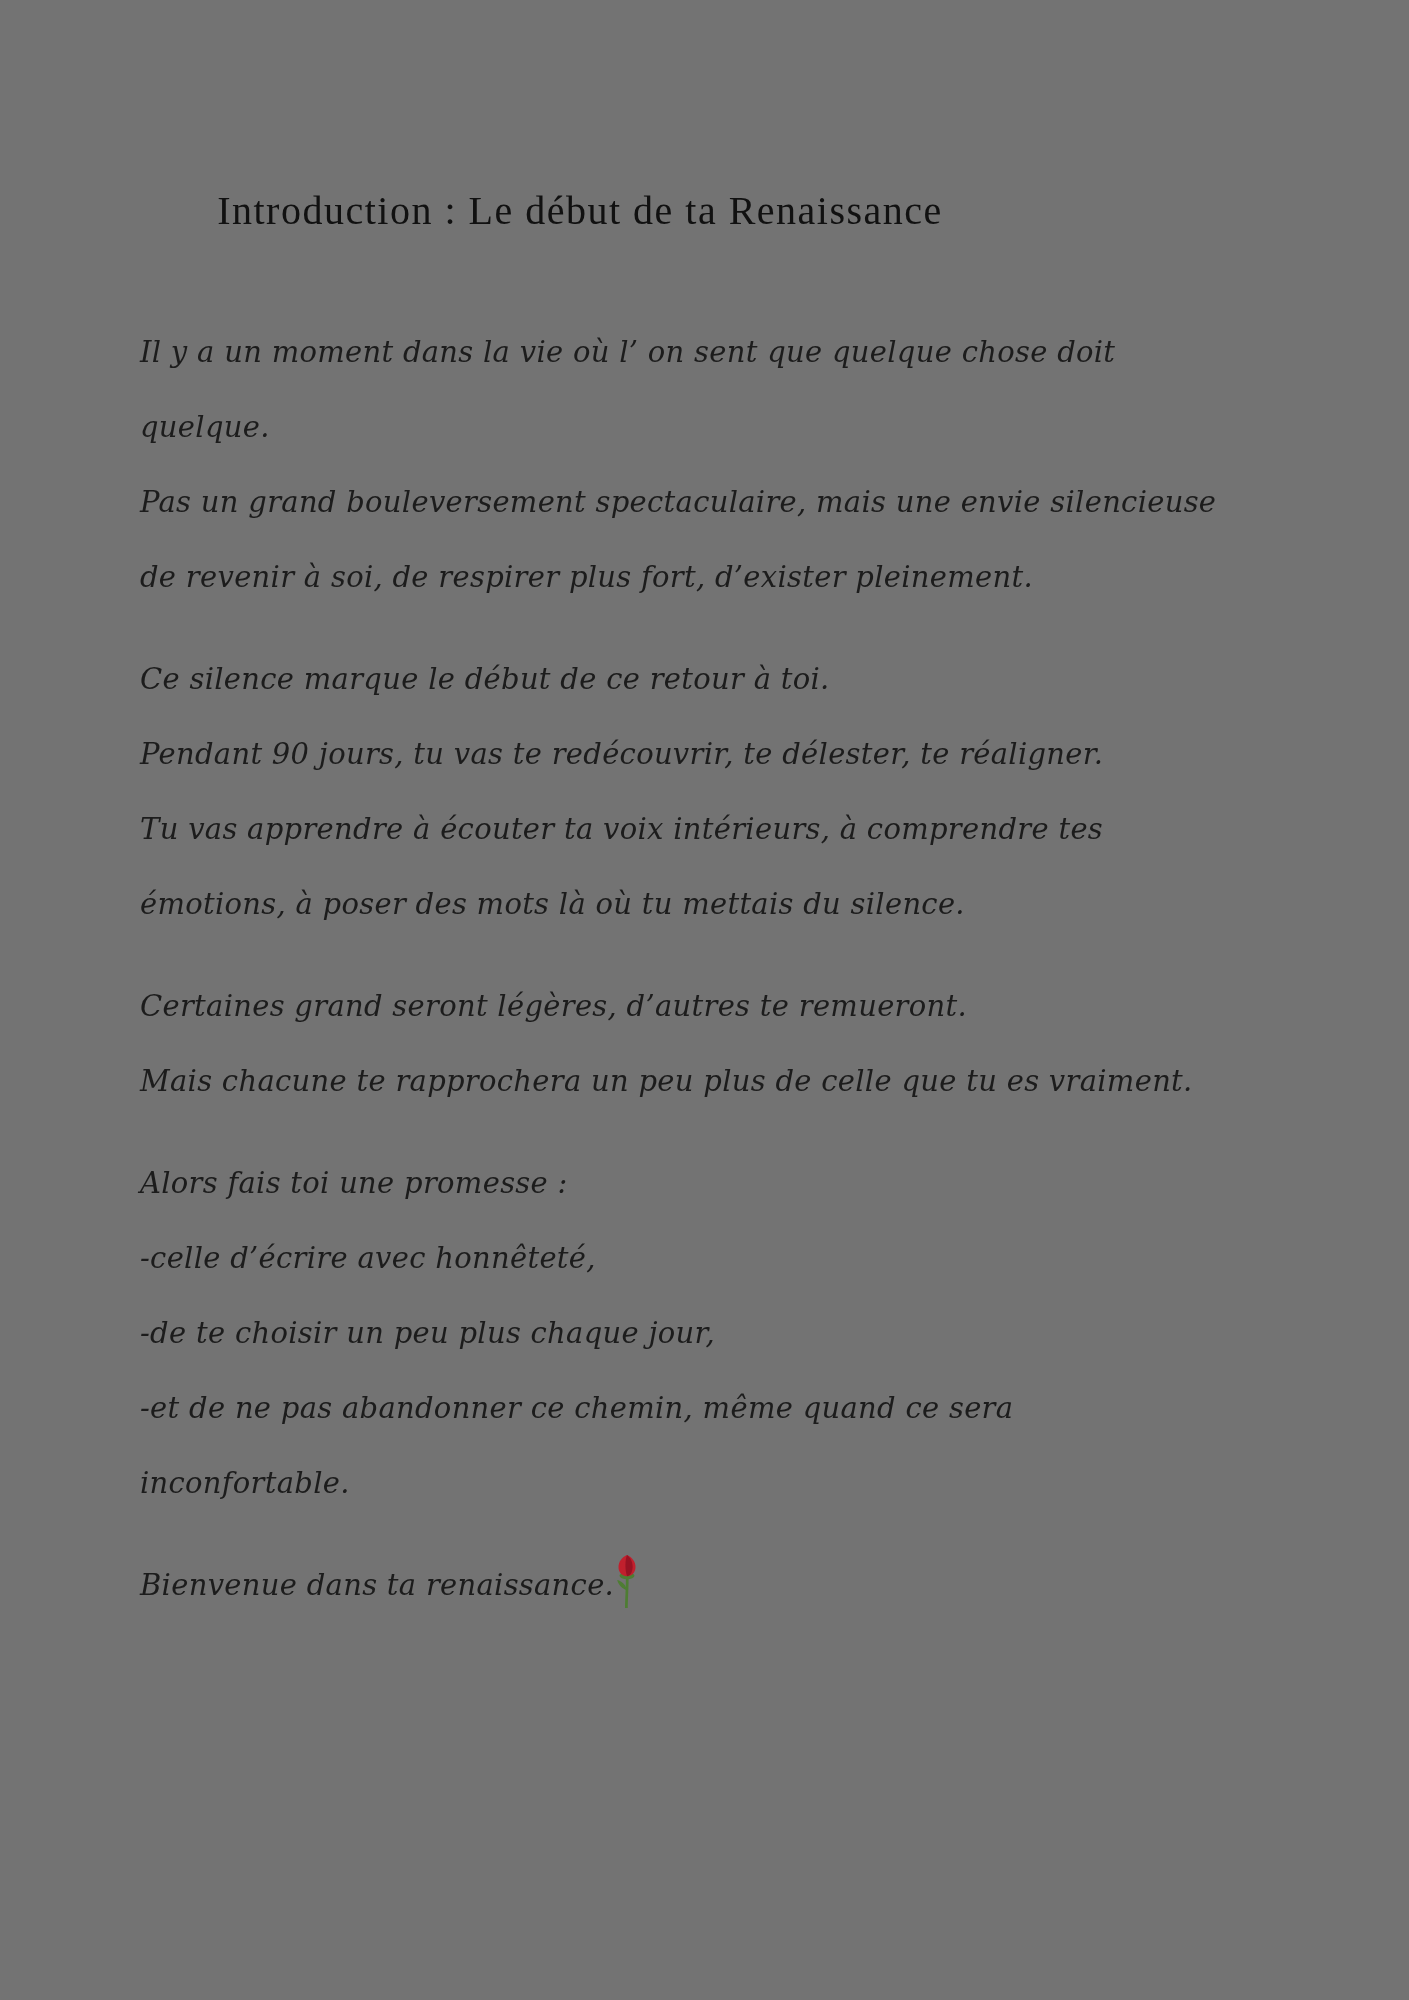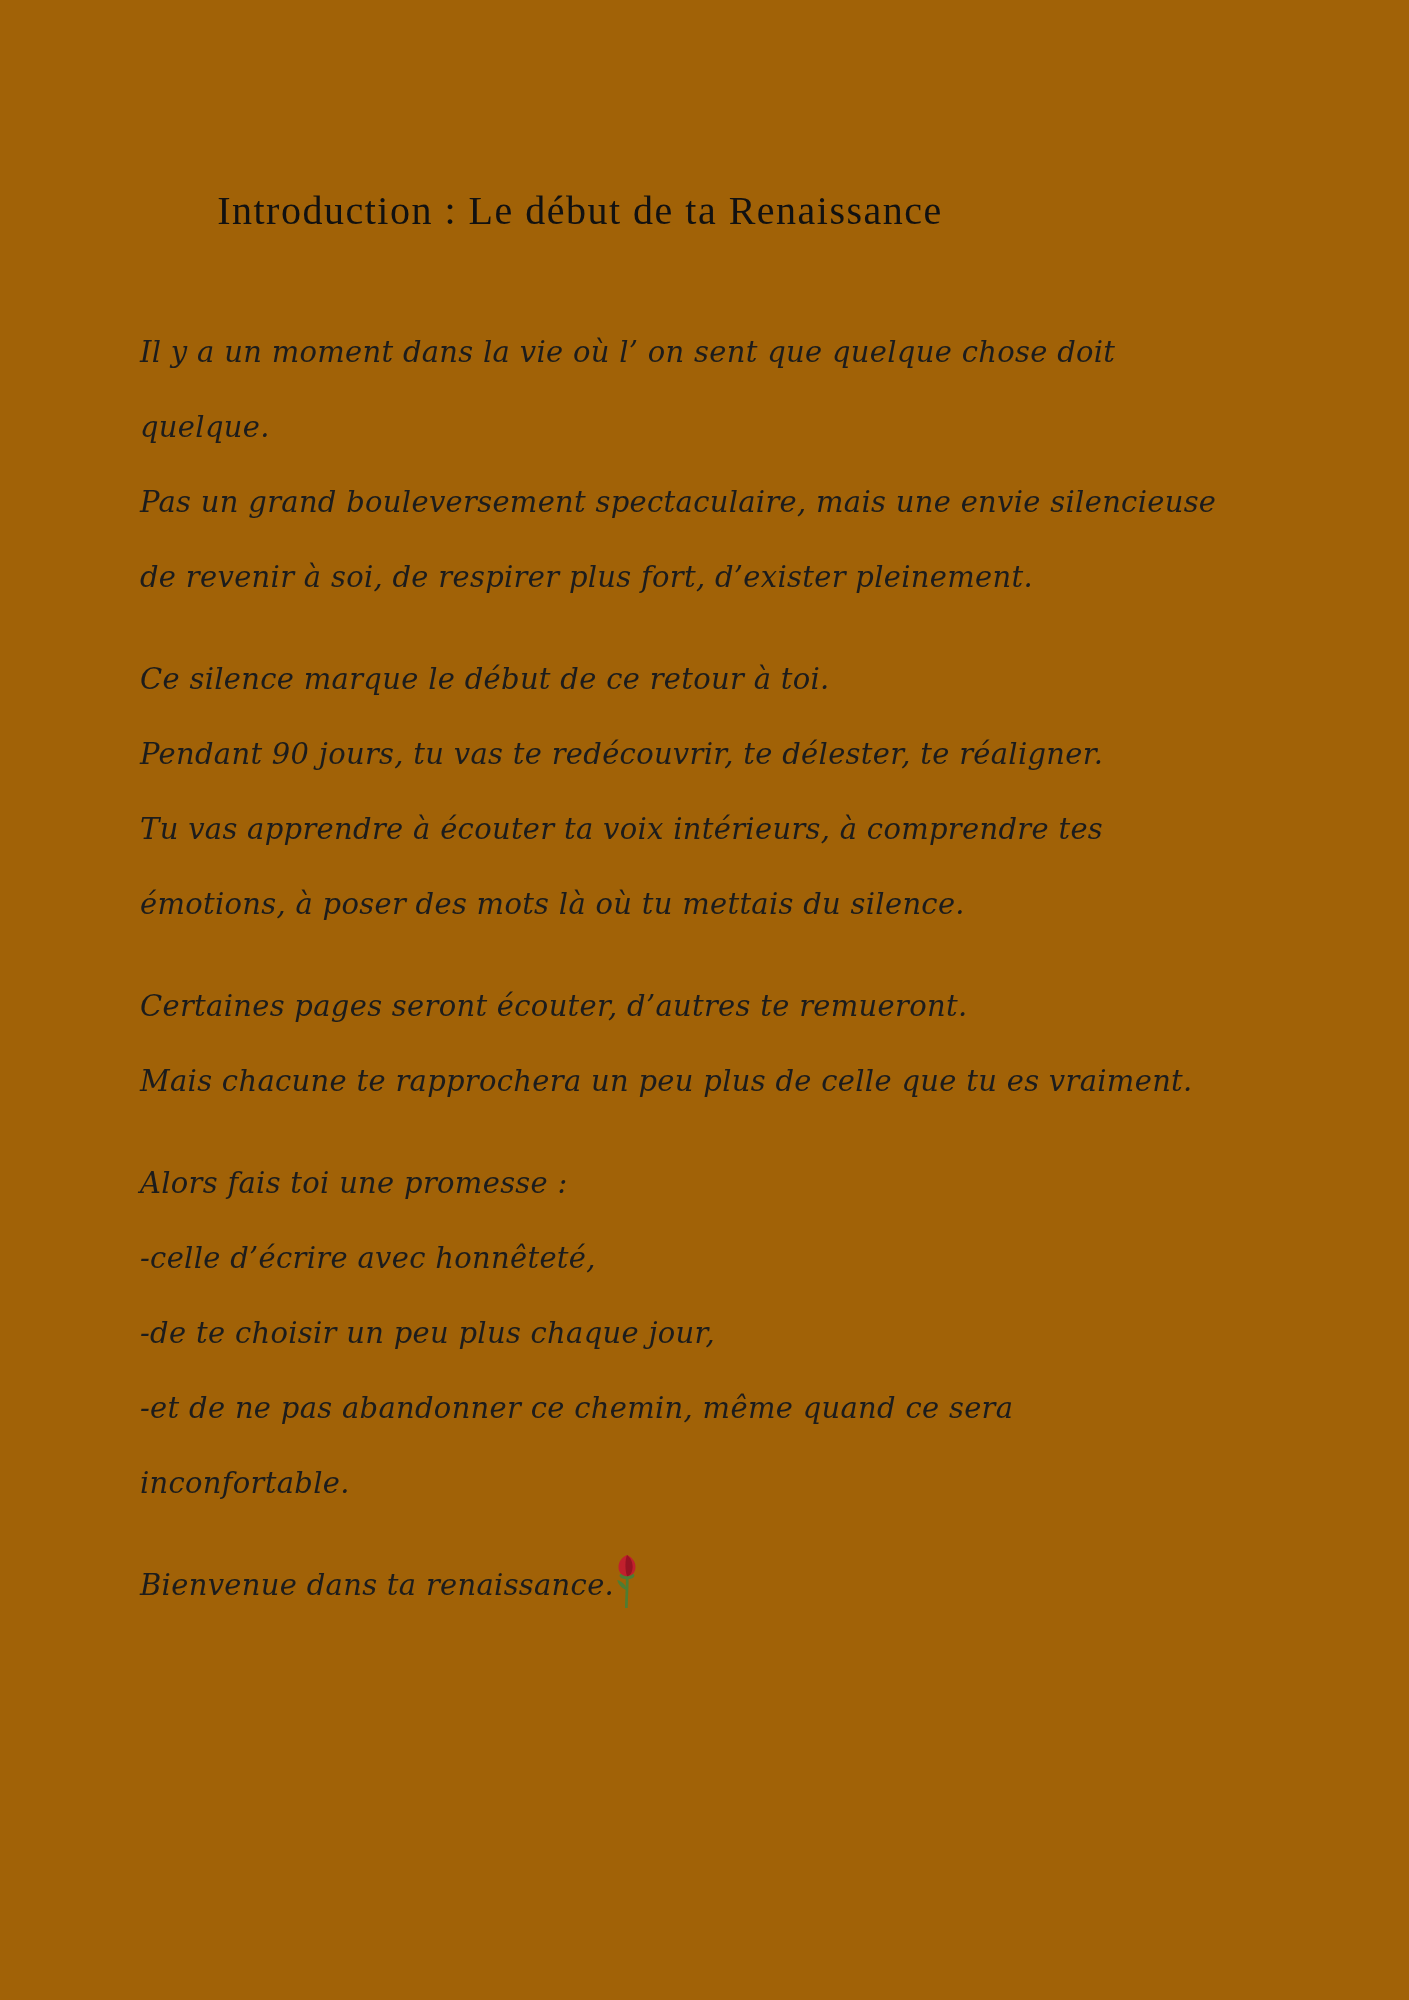--- a/index.html
+++ b/index.html
@@ -11,21 +11,21 @@
     width: 1409px;
     height: 2000px;
     position: relative;
     overflow: hidden;
     font-family: "DejaVu Serif", serif;
     color: #1c1c1c;
   }
   .page {
     position: absolute;
     inset: 0;
-    background: #a16207;
+    background: #737373;
   }
   .content {
     margin-left: 140px;
     width: 880px;
   }
   .title {
     margin: 185px 0 78px 0;
     font-family: "Liberation Serif", serif;
     font-weight: 500;
     font-style: normal;
@@ -74,21 +74,21 @@
     </p>
 
     <p class="para">
       <span class="line">Ce silence marque le début de ce retour à toi.</span>
       <span class="line">Pendant 90 jours, tu vas te redécouvrir, te délester, te réaligner.</span>
       <span class="line">Tu vas apprendre à écouter ta voix intérieurs, à comprendre tes</span>
       <span class="line">émotions, à poser des mots là où tu mettais du silence.</span>
     </p>
 
     <p class="para">
-      <span class="line">Certaines pages seront écouter, d’autres te remueront.</span>
+      <span class="line">Certaines grand seront légères, d’autres te remueront.</span>
       <span class="line">Mais chacune te rapprochera un peu plus de celle que tu es vraiment.</span>
     </p>
 
     <p class="para">
       <span class="line">Alors fais toi une promesse :</span>
       <span class="line">-celle d’écrire avec honnêteté,</span>
       <span class="line">-de te choisir un peu plus chaque jour,</span>
       <span class="line">-et de ne pas abandonner ce chemin, même quand ce sera</span>
       <span class="line">inconfortable.</span>
     </p>

